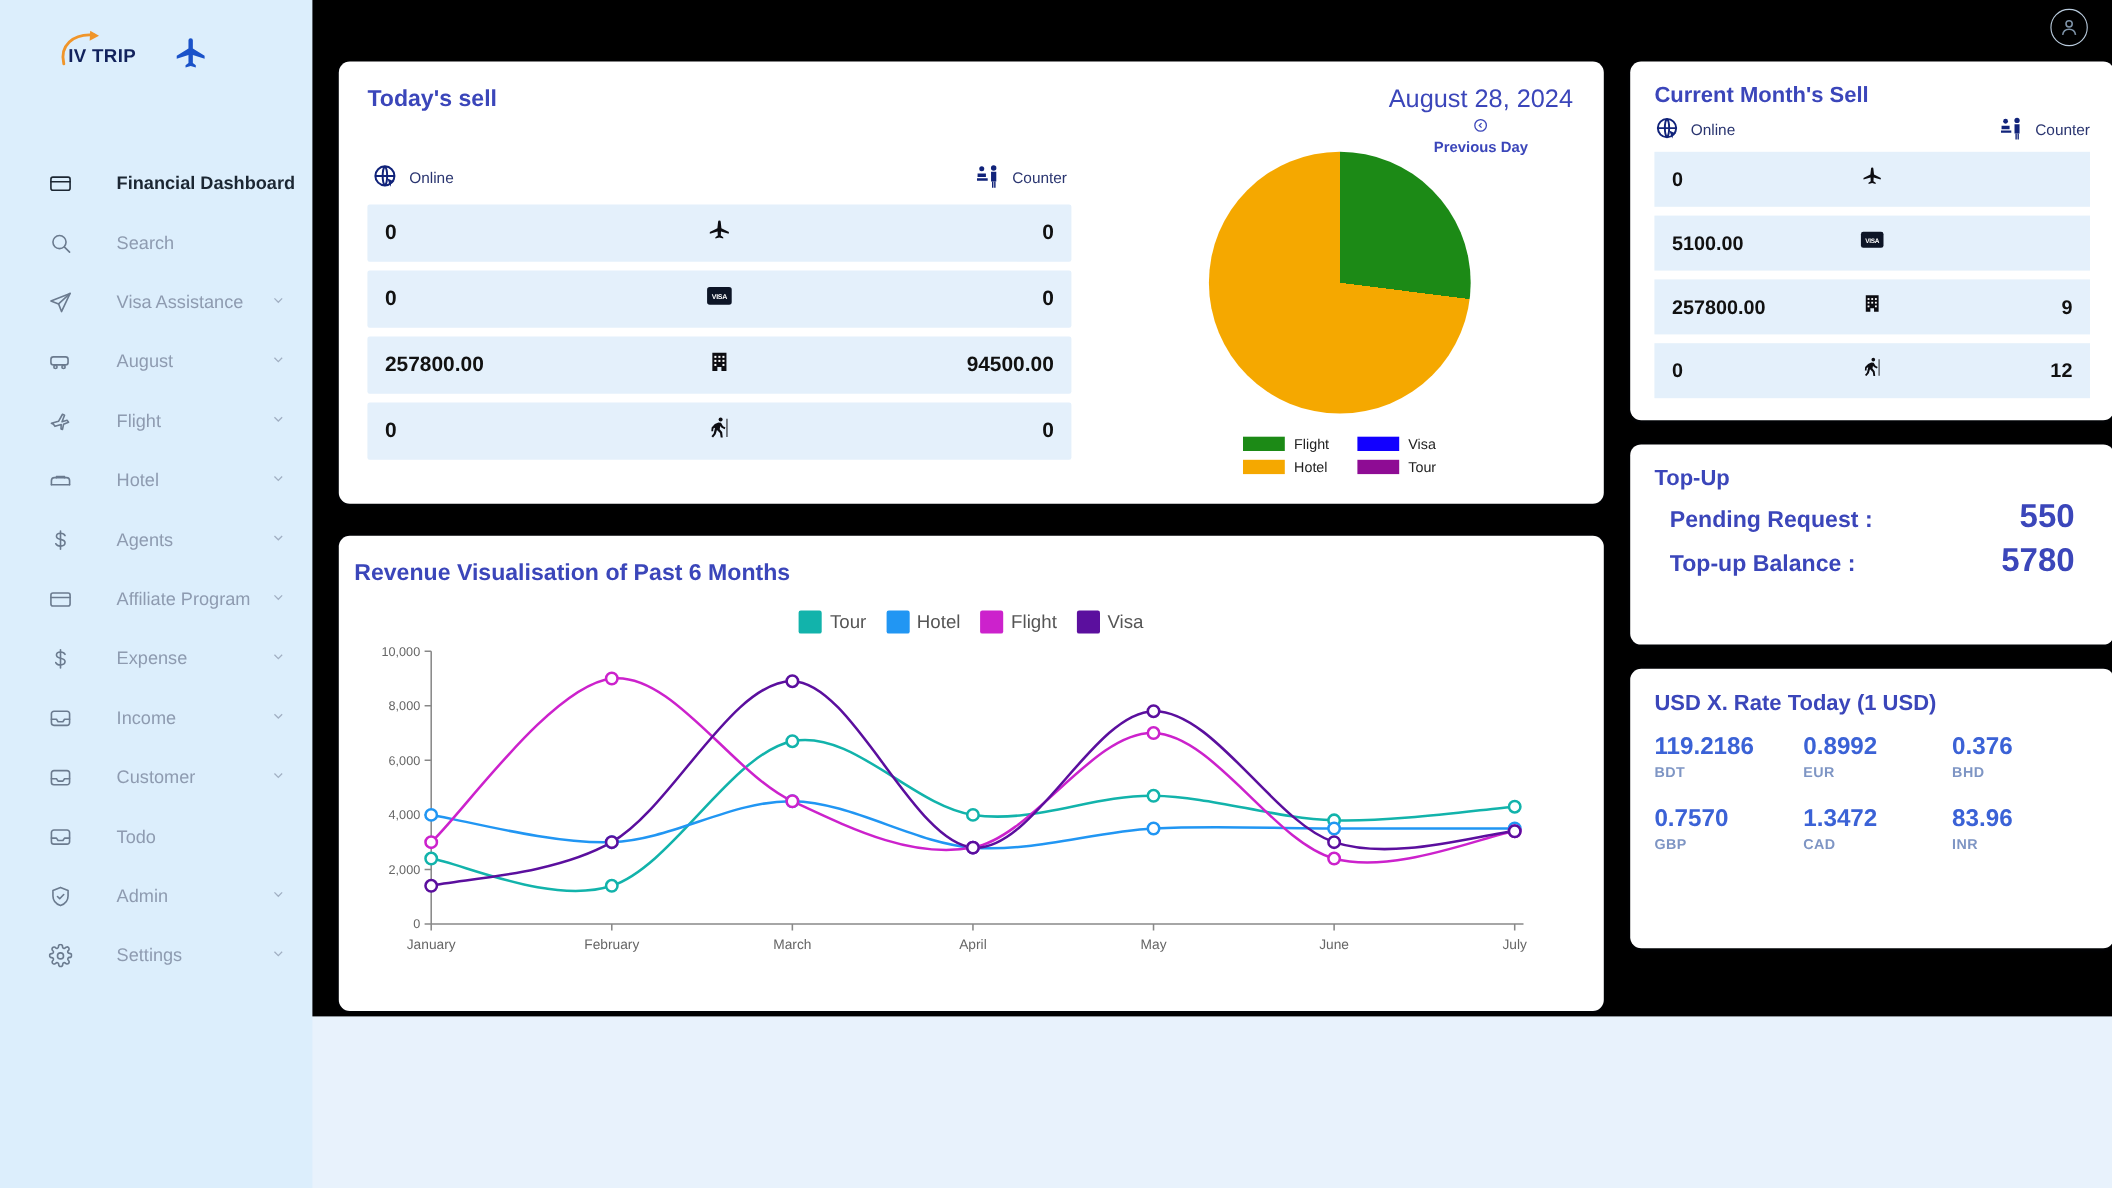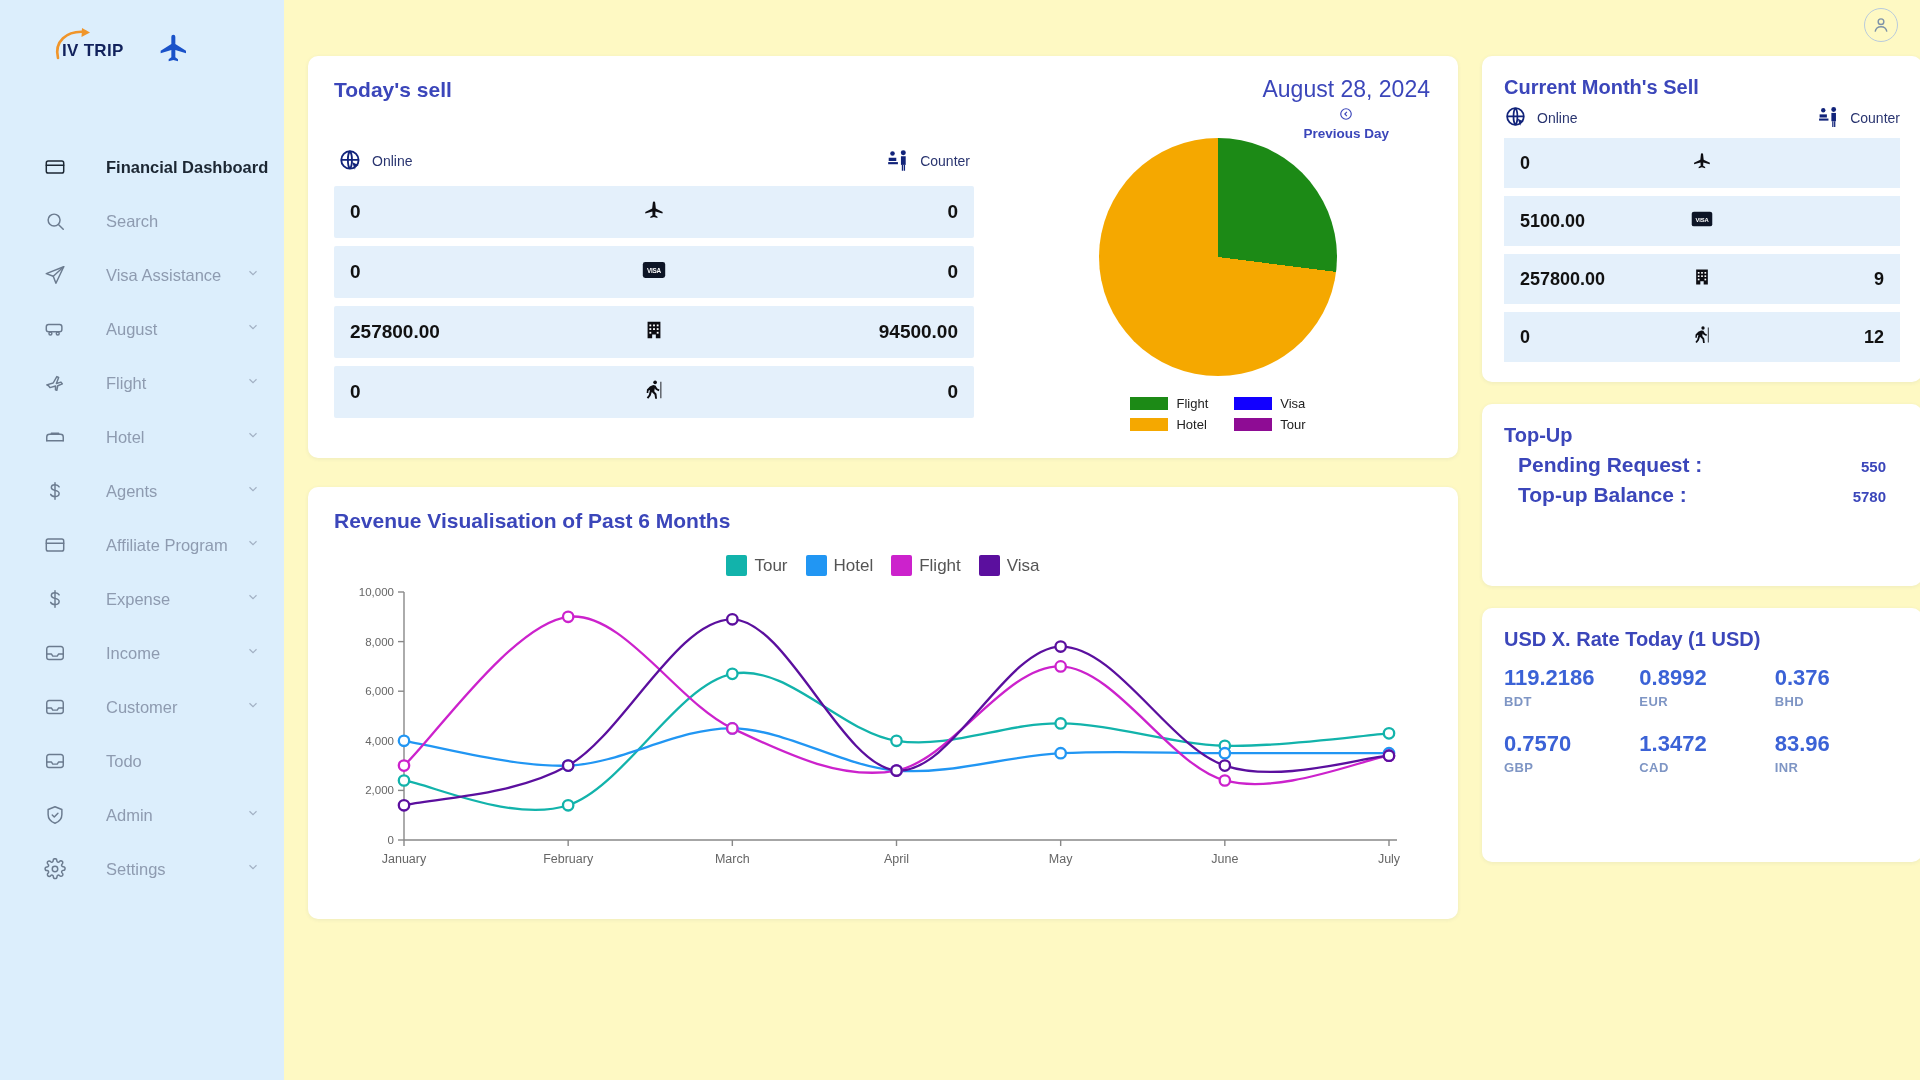--- a/index.html
+++ b/index.html
@@ -2,21 +2,21 @@
 <html><head>
 <meta charset="utf-8">
 <style>
   * { box-sizing: border-box; margin: 0; padding: 0; }
   html, body {
     width: 1920px; height: 1080px;
     font-family: "Liberation Sans", sans-serif;
     background: #e8f2fc;
     overflow: hidden;
   }
-  #app { position: relative; width: 1920px; height: 1080px; background: #fef9c3; }
+  #app { position: relative; width: 1920px; height: 924px; background: #000000; }
 
   
   .sidebar {
     position: absolute; left: 0; top: 0; width: 284px; height: 1080px;
     background: #dceefc;
   }
   .brand { display: flex; align-items: center; gap: 14px; padding: 28px 0 0 52px; }
   .brand-logo { position: relative; width: 86px; height: 40px; }
   .brand-text {
     position: absolute; left: 10px; top: 13px;
@@ -85,21 +85,21 @@
   .pie-legend {
     display: grid; grid-template-columns: auto auto; gap: 6px 26px;
     justify-content: center; margin-top: 20px;
   }
   .lg { display: flex; align-items: center; gap: 8px; font-size: 13px; color: #222; }
   .sw { width: 38px; height: 13px; display: inline-block; }
 
   
   .revenue {
     position: absolute; left: 24px; top: 487px; width: 1150px; height: 432px;
-    padding: 22px 26px;
+    padding: 22px 14px;
   }
   .chart-legend { display: flex; gap: 18px; justify-content: center; margin-top: 22px; }
   .cl { display: flex; align-items: center; gap: 7px; font-size: 17px; color: #555; }
   .cl .sw2 { width: 21px; height: 21px; border-radius: 2px; }
   .linechart { margin-top: 6px; }
 
   
   .rcol { position: absolute; left: 1198px; top: 56px; width: 440px; }
   .rcard { padding: 20px 22px; margin-bottom: 22px; }
   .rtitle { font-size: 20px; font-weight: 700; color: #3b46ba; }
@@ -109,21 +109,21 @@
     background: #e4f0fb; padding: 0 16px;
   }
   .rrow .v { font-size: 18px; font-weight: 700; color: #111; }
   .rrow .v.l { flex: 1; } .rrow .v.r { flex: 1; text-align: right; }
   .rrow .mid { width: 56px; text-align: center; font-size: 19px; }
 
   .topup-line {
     display: flex; justify-content: space-between; align-items: baseline;
     font-size: 21px; font-weight: 700; color: #3b46ba; padding: 6px 14px 0 14px;
   }
-  .topup-val { font-size: 15px; font-weight: 700; color: #3b46ba; }
+  .topup-val { font-size: 30px; font-weight: 700; color: #3b46ba; }
 
   .fx-grid { display: grid; grid-template-columns: 1fr 1fr 1fr; gap: 22px 10px; margin-top: 14px; }
   .fx-val { font-size: 22px; font-weight: 700; color: #3b62d6; }
   .fx-code { font-size: 13px; font-weight: 700; color: #7e95c4; margin-top: 3px; letter-spacing: .4px; }
 </style>
 </head>
 <body>
 
 <div id="app">
 

